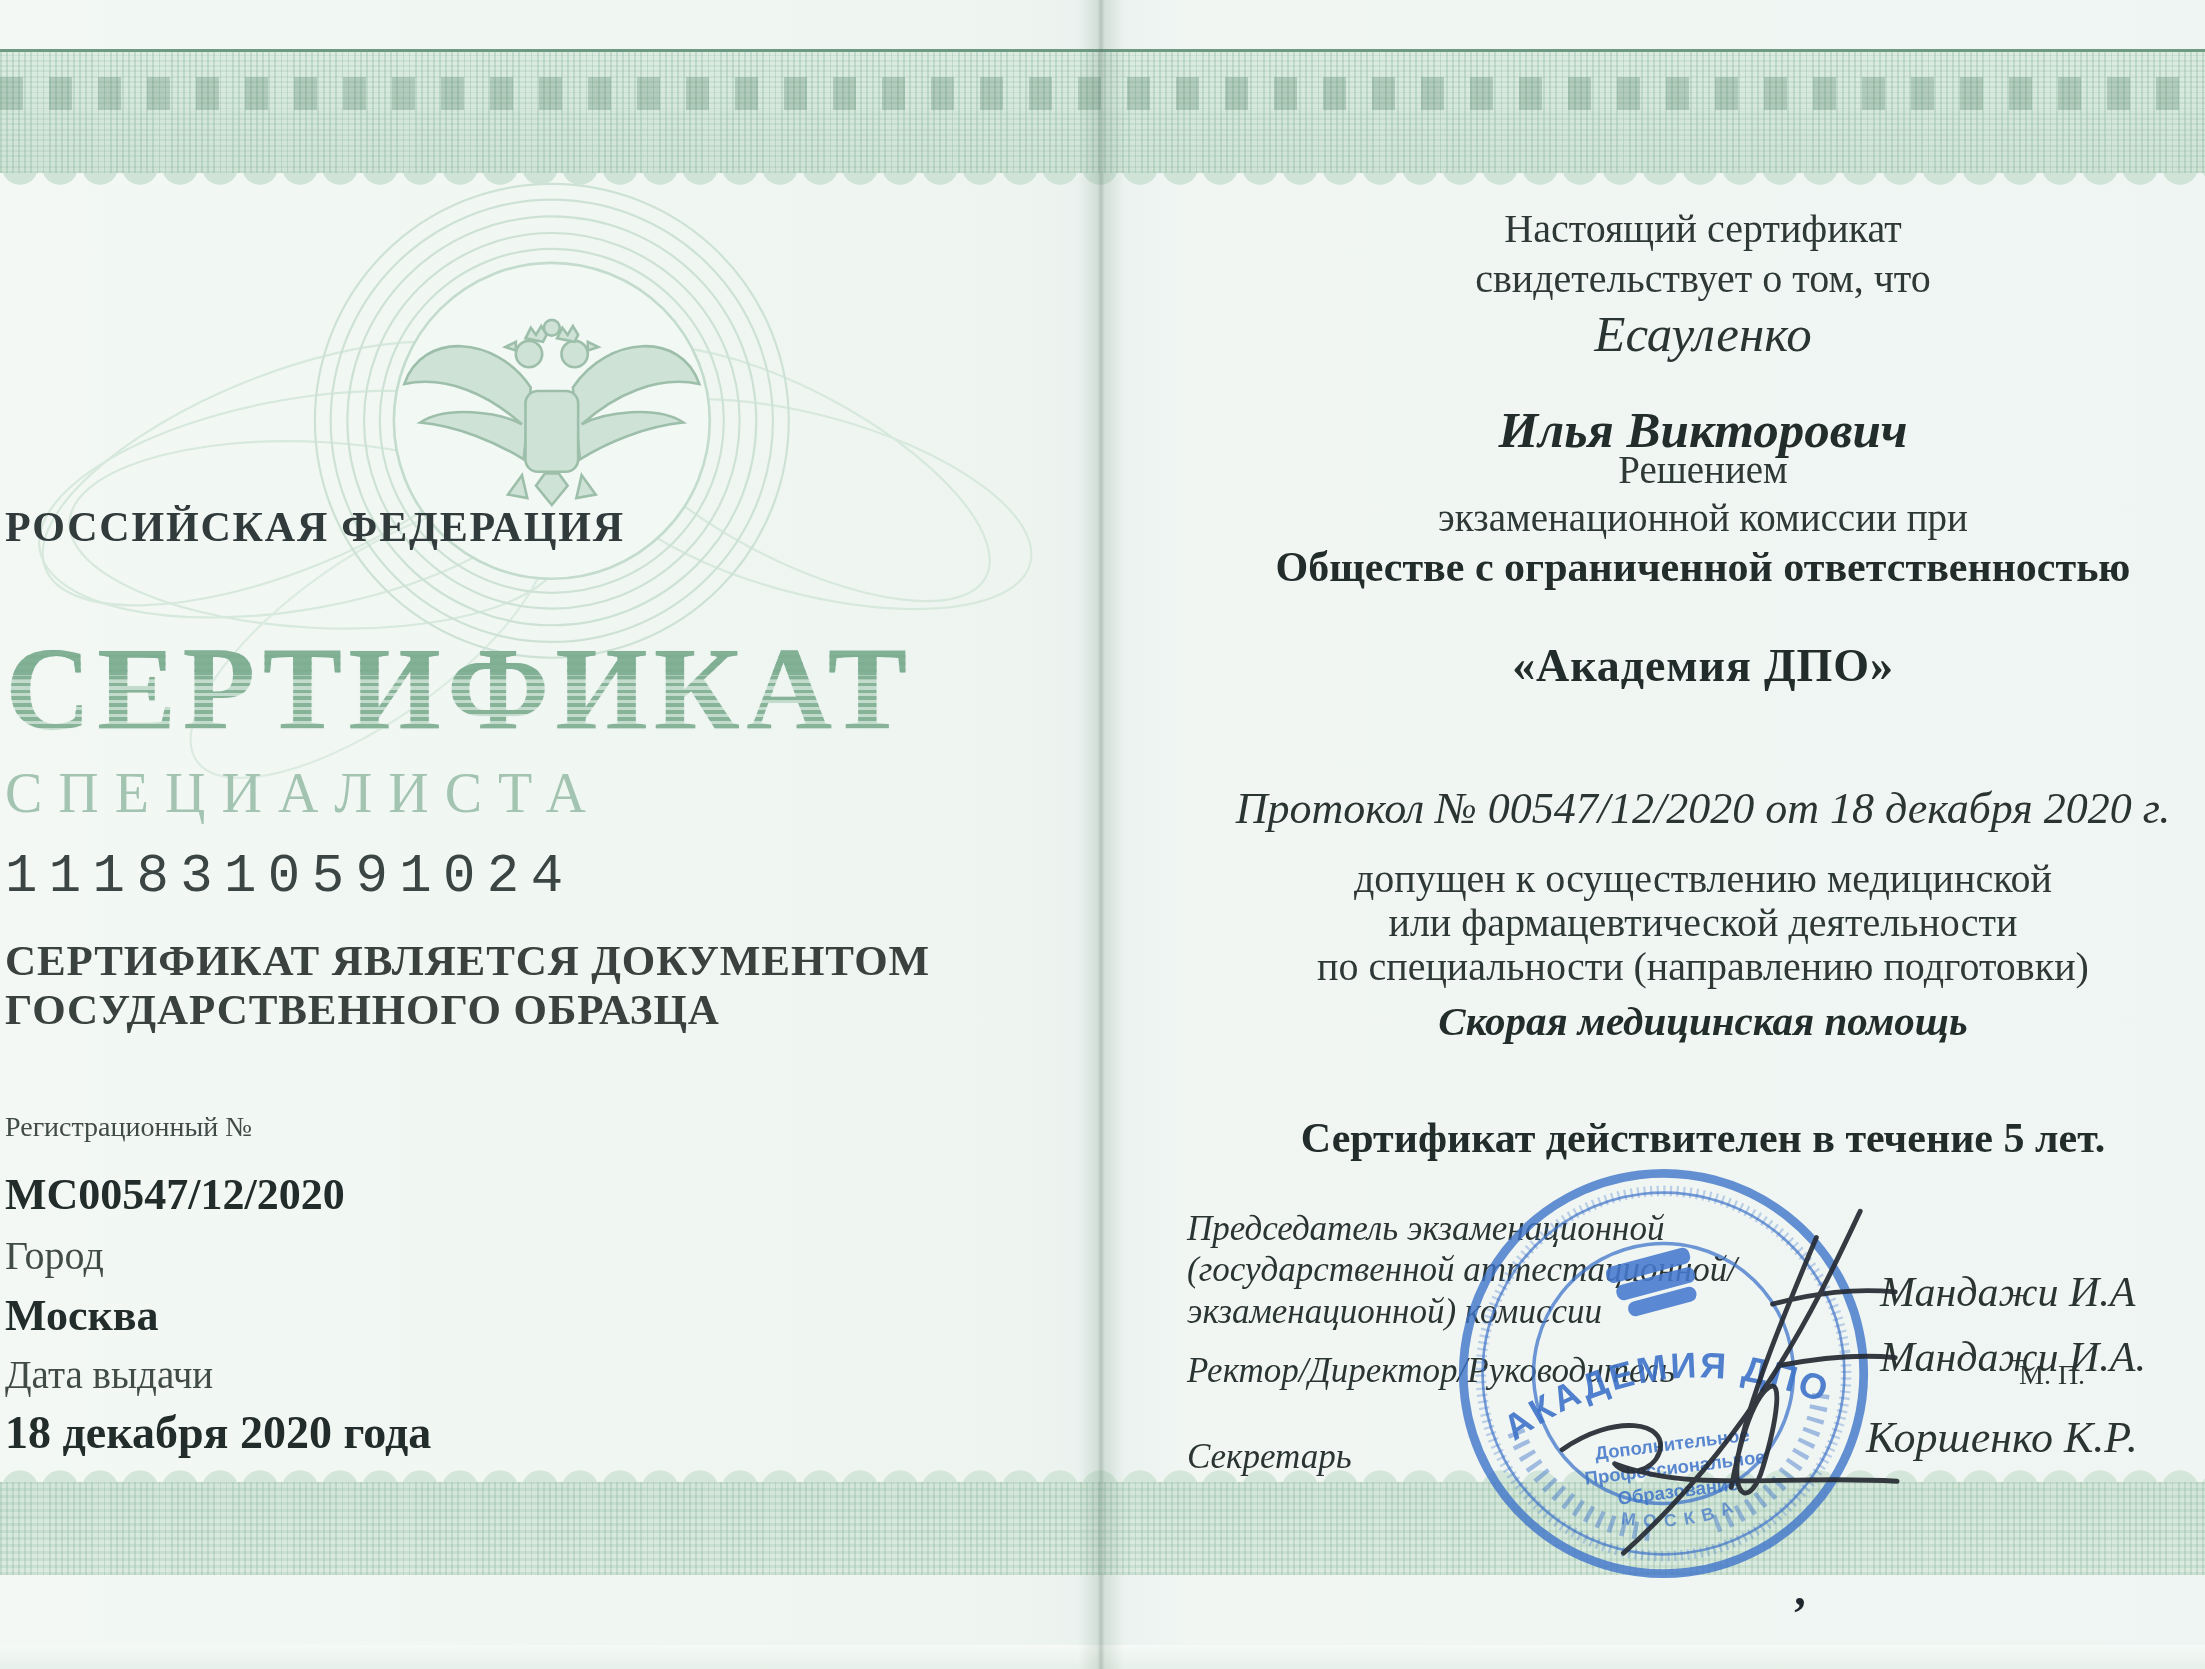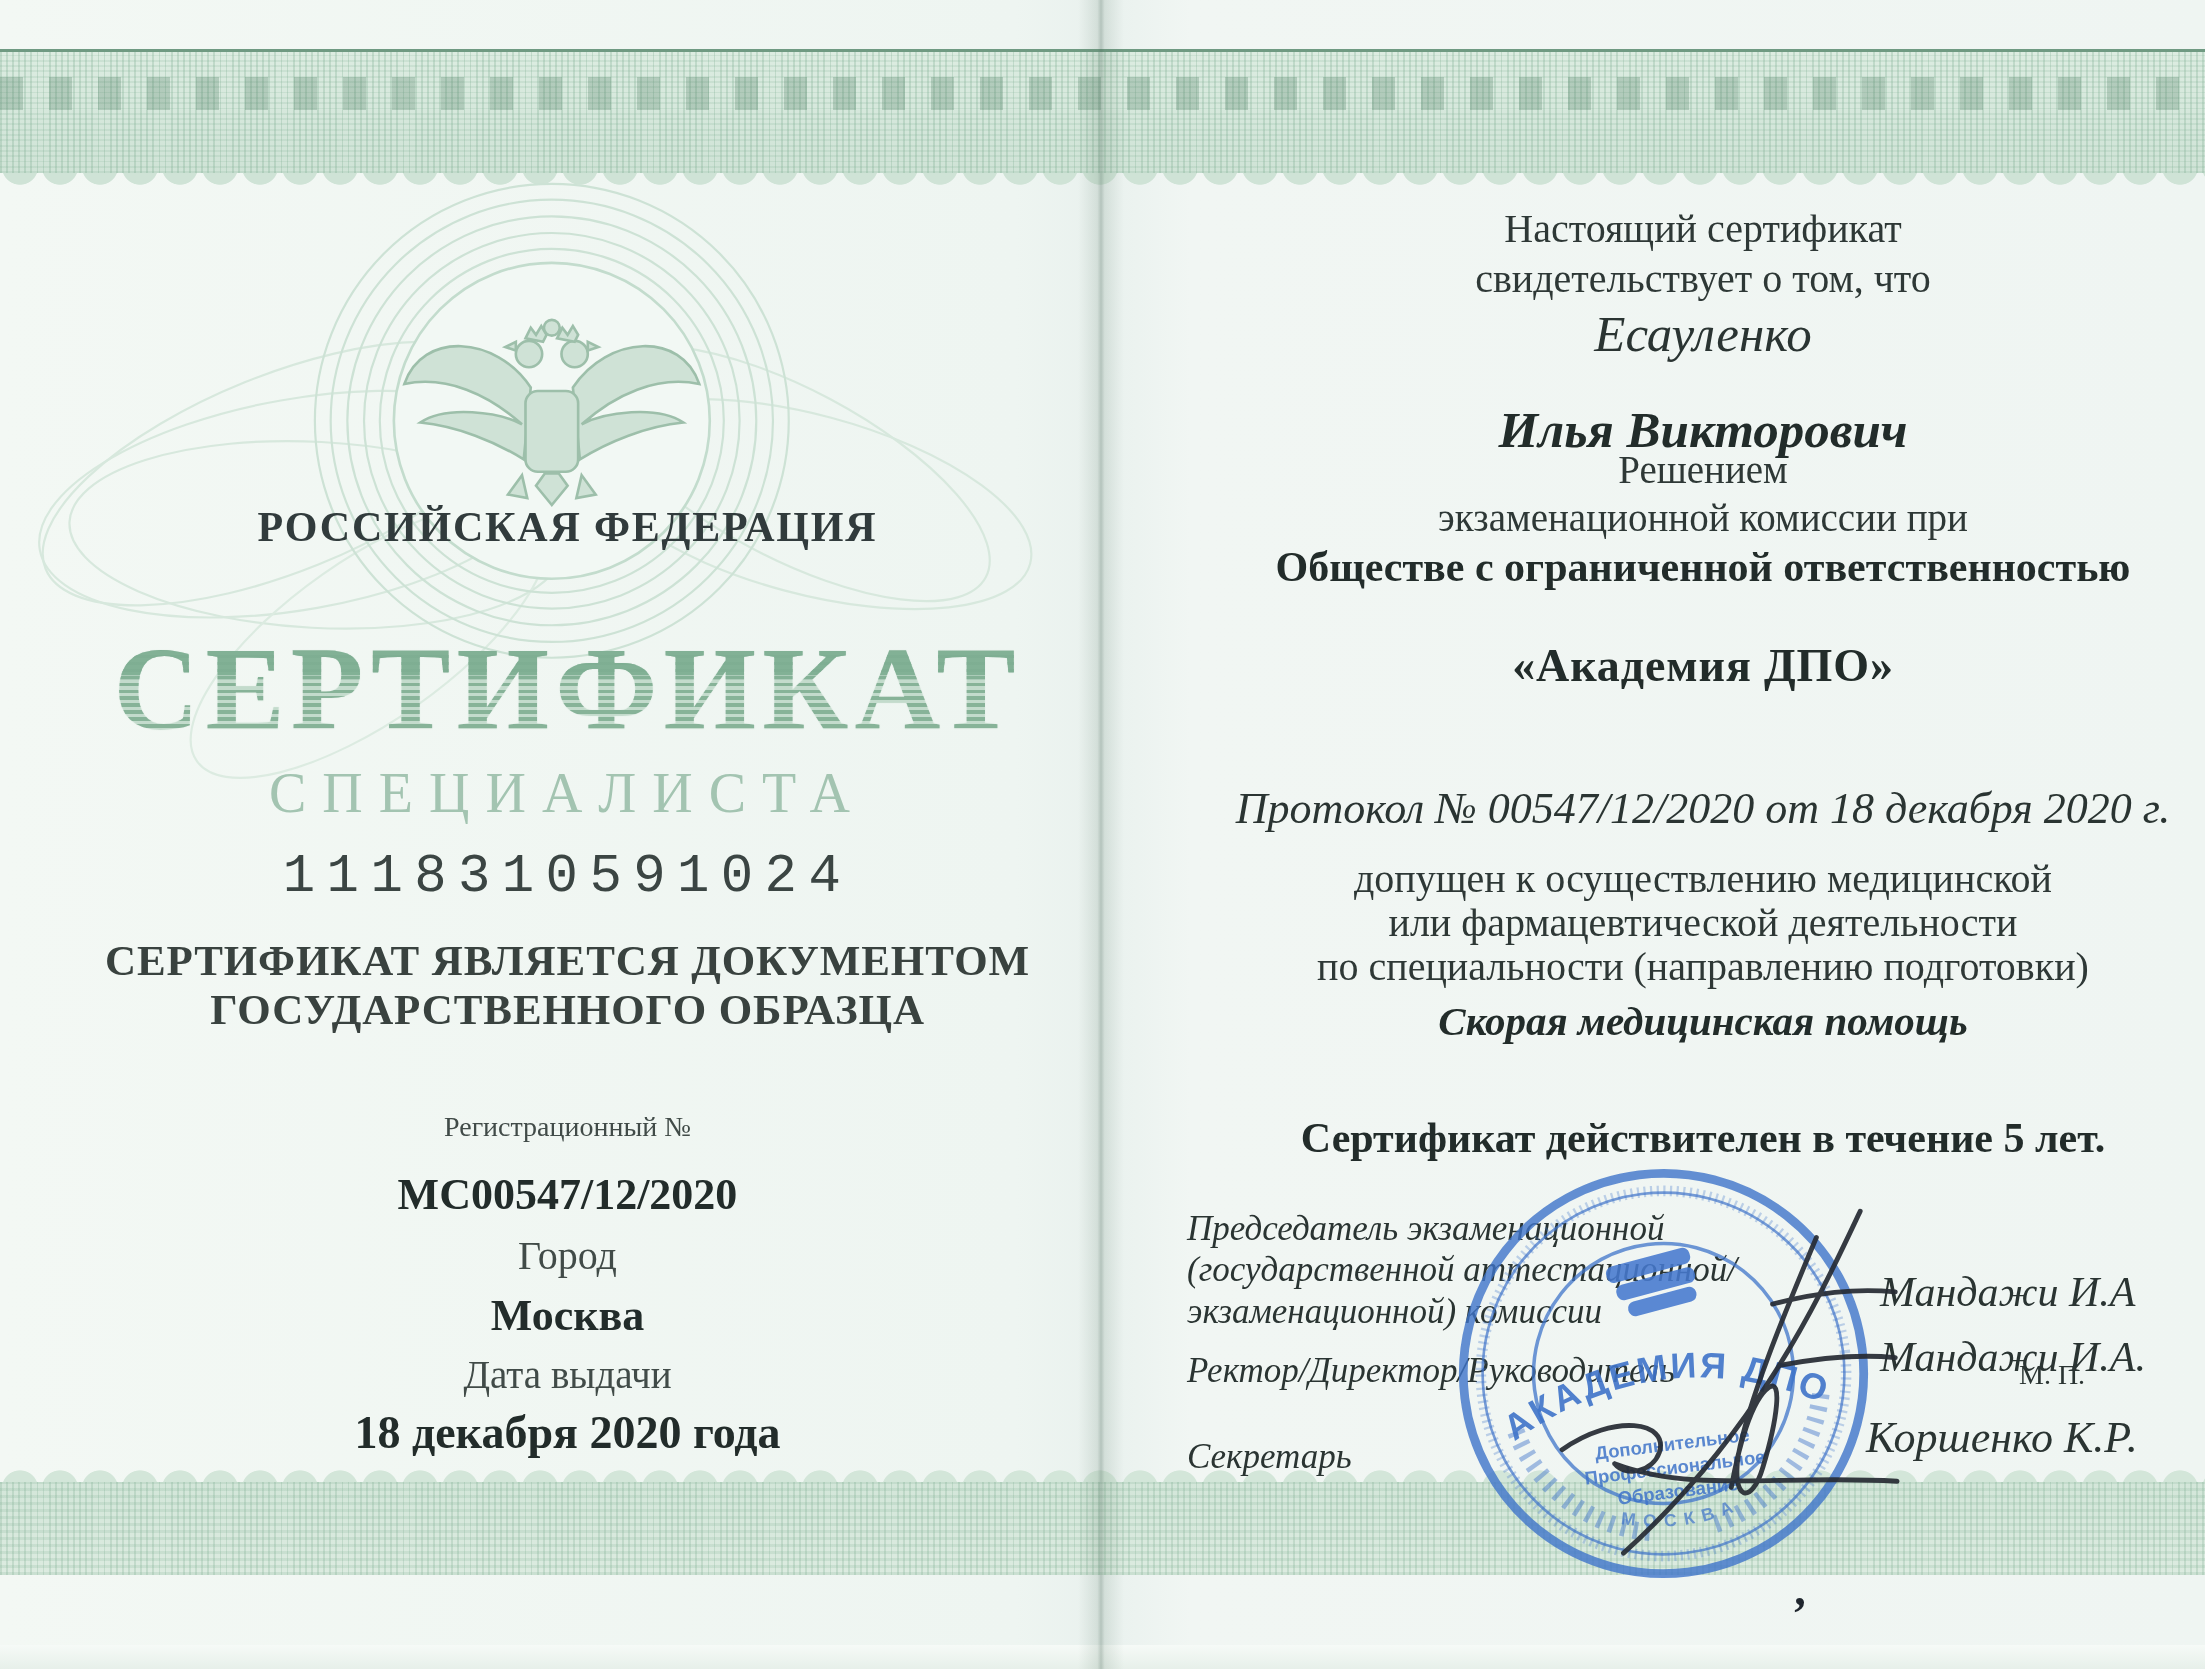--- a/index.html
+++ b/index.html
@@ -46,21 +46,21 @@
     position:absolute;left:0;top:1645px;width:100%;height:24.6px;
     background:linear-gradient(#f6faf7,#e6efe9);
   }
   .fold{
     position:absolute;top:0;left:1078px;width:46px;height:100%;
     background:linear-gradient(90deg, rgba(0,0,0,0), rgba(98,128,108,.16) 42%, rgba(78,108,92,.34) 50%, rgba(98,128,108,.16) 58%, rgba(0,0,0,0));
   }
   
   .rosette{position:absolute;left:17.6px;top:61px;}
   
-  .t{position:absolute;left:16px;width:1103px;text-align:center;line-height:1;}
+  .t{position:absolute;left:5px;width:1103px;text-align:left;line-height:1;}
   .rt{position:absolute;left:1103px;width:1200px;text-align:center;line-height:1;}
   
   .country{top:506px;font-size:42px;font-weight:bold;letter-spacing:1.8px;color:#313b3c;}
   .doc-title{
     top:630px;font-size:119px;font-weight:bold;letter-spacing:6.1px;
     background:
       linear-gradient(rgba(127,174,147,.95) 0 38%, rgba(127,174,147,.35) 38% 42%, rgba(0,0,0,0) 42%),
       repeating-linear-gradient(0deg, #8cb59c 0 3.5px, #e9f3ec 3.5px 7px);
     -webkit-background-clip:text;background-clip:text;color:transparent;
     text-shadow:0 0 0.9px rgba(127,174,147,.35);

